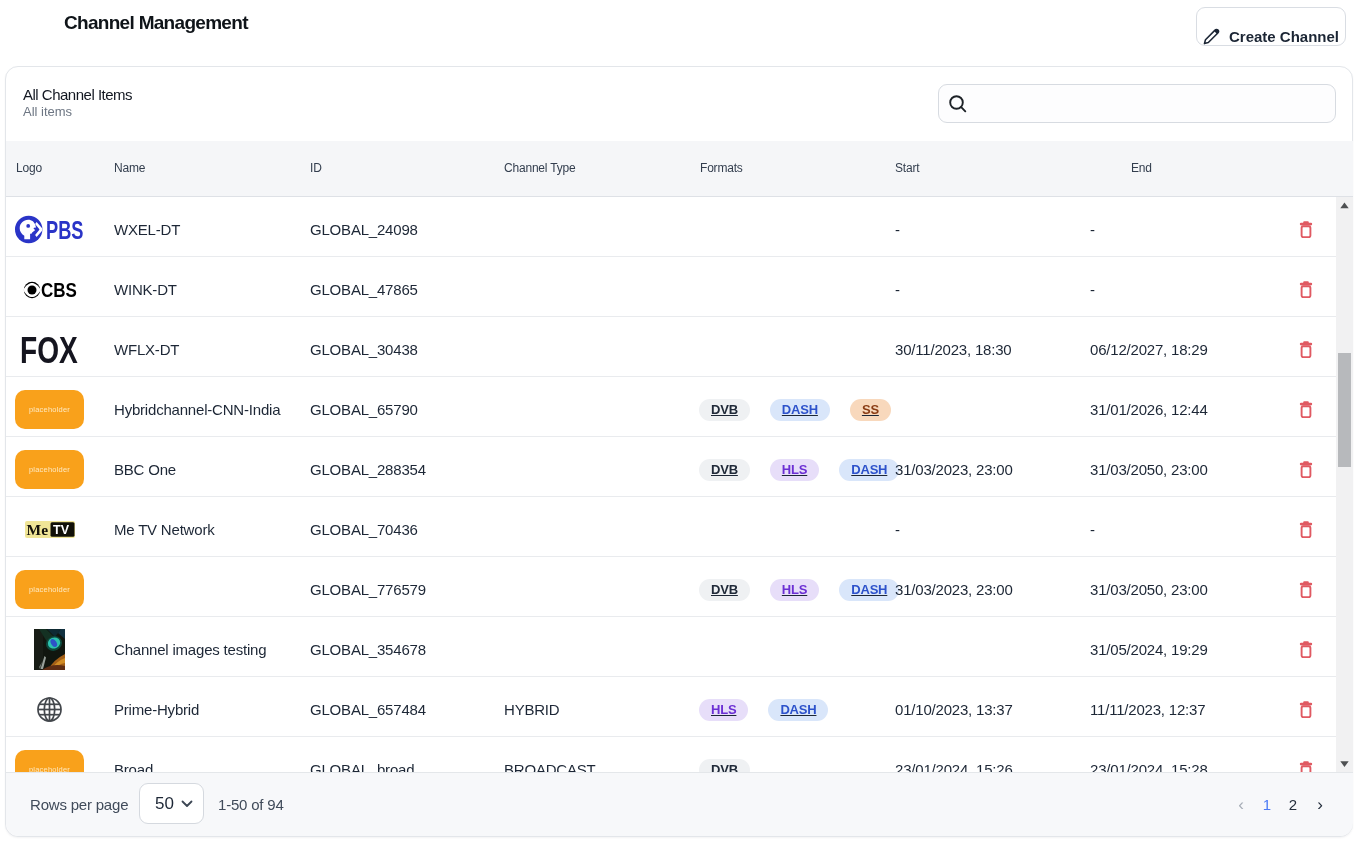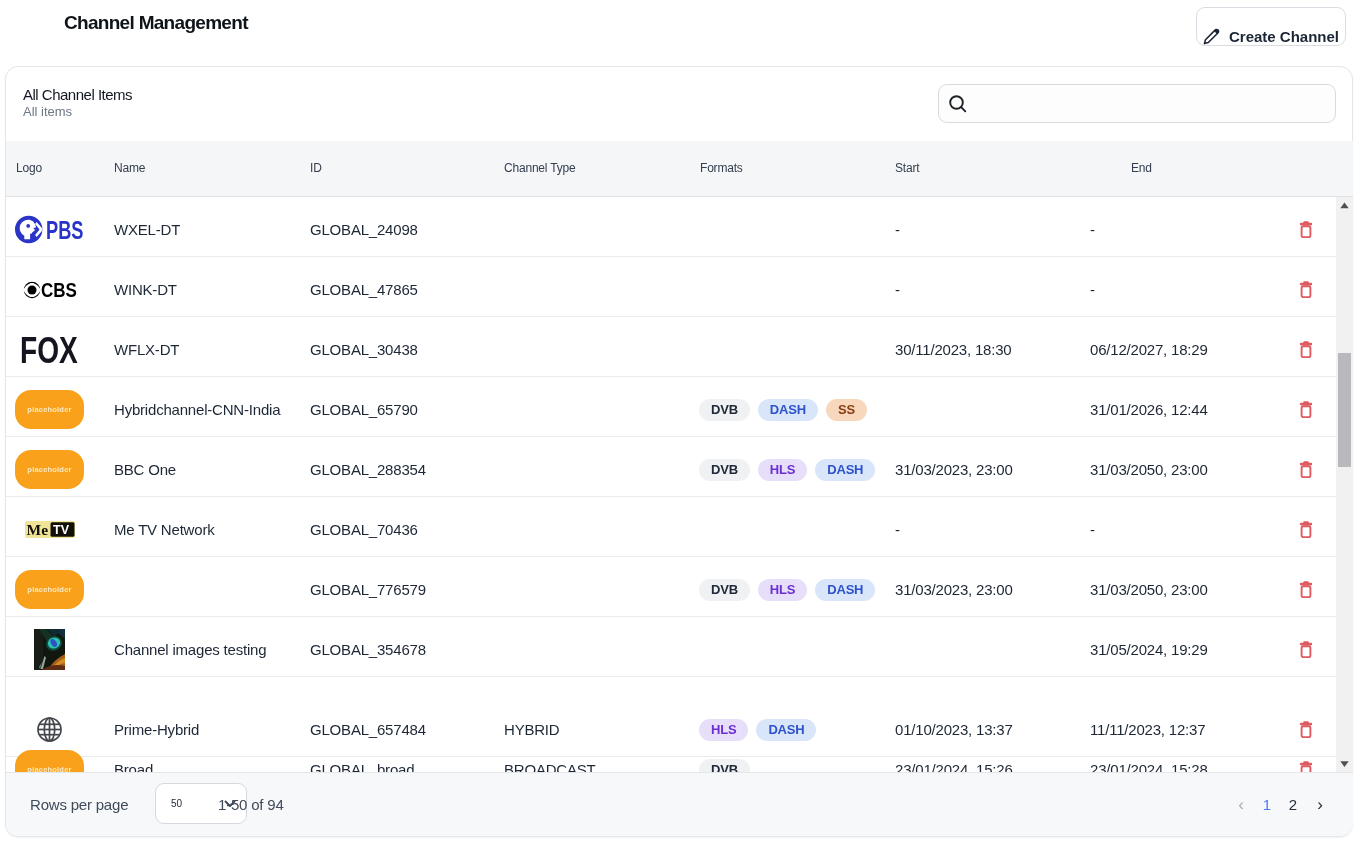--- a/index.html
+++ b/index.html
@@ -9,35 +9,35 @@
 .card { position:absolute; left:5px; top:66px; width:1348px; height:771px; background:#fff; border:1px solid #e3e6ea; border-radius:13px; box-shadow:0 1px 2px rgba(16,24,40,.05); overflow:hidden; }
 .card-title { position:absolute; left:23px; top:86px; font-size:15px; font-weight:normal; color:#121721; letter-spacing:-0.5px; }
 .card-sub { position:absolute; left:23px; top:104px; font-size:13px; color:#6d7683; }
 .search { position:absolute; left:938px; top:84px; width:398px; height:39px; background:#fdfdfe; border:1px solid #d7dbe1; border-radius:9px; }
 .thead { position:absolute; left:6px; top:141px; width:1347px; height:56px; background:#f5f6f8; border-bottom:1px solid #dee1e6; }
 .th { position:absolute; top:0; height:55px; line-height:55px; font-size:12px; color:#333e4e; font-weight:normal; letter-spacing:-0.2px; }
 .tbody { position:absolute; left:6px; top:197px; width:1330px; height:575px; overflow:hidden; background:#fff; }
 .row { position:absolute; left:0; width:1330px; height:60px; border-bottom:1px solid #e9ebee; }
 .cell { position:absolute; top:0; height:60px; display:flex; align-items:center; padding-top:5px; font-size:15px; color:#1d2736; white-space:nowrap; letter-spacing:-0.2px; }
 .c-name { left:108px; } .c-id { left:304px; } .c-type { left:498px; }
-.c-formats { left:693px; gap:8px; }
+.c-formats { left:693px; gap:20px;text-decoration:underline; }
 .c-start { left:889px; } .c-end { left:1084px; }
 .logo { position:absolute; left:9px; top:0; width:69px; height:60px; display:flex; align-items:center; justify-content:center; padding-top:5px; }
 .trash { position:absolute; left:1293px; top:24px; }
 .badge { display:inline-block; height:22px; line-height:22px; padding:0 12px; border-radius:11px; font-size:13px; font-weight:bold; }
 .b-dvb { background:#eff1f3; color:#202a39; }
 .b-dash { background:#d9e6fa; color:#2d52cb; }
 .b-ss { background:#f8d8bc; color:#8a3c14; }
 .b-hls { background:#e7def9; color:#6c30d4; }
-.placeholder { width:69px; height:39px; background:#f9a11b; border-radius:16px; color:rgba(255,244,220,0.85); font-size:7.5px; font-weight:bold; display:flex; align-items:center; justify-content:center; letter-spacing:0.2px; }
+.placeholder { width:69px; height:39px; background:#f9a11b; border-radius:10px; color:rgba(255,244,220,0.85); font-size:7.5px; font-weight:normal; display:flex; align-items:center; justify-content:center; letter-spacing:0.2px; }
 .scrollbar { position:absolute; left:1336px; top:197px; width:17px; height:575px; background:#f1f1f2; }
 .sb-thumb { position:absolute; left:2px; top:156px; width:13px; height:114px; background:#b7b9bc; }
 .footer { position:absolute; left:6px; top:772px; width:1347px; height:64px; background:#f7f8fa; border-top:1px solid #e4e7ea; border-radius:0 0 13px 13px; }
 .fp-text { position:absolute; top:0; height:64px; line-height:64px; font-size:15px; color:#404b5a; letter-spacing:-0.2px; }
-.select { position:absolute; left:149px; top:10px; width:92px; height:41px; border:1px solid #d5d9df; border-radius:9px; background:#fff; font-size:10px; color:#1d2736; line-height:39px; padding-left:15px; }
+.select { position:absolute; left:133px; top:10px; width:65px; height:41px; border:1px solid #d5d9df; border-radius:9px; background:#fff; font-size:17px; color:#1d2736; line-height:39px; padding-left:15px; }
 .pag { position:absolute; top:0; height:64px; line-height:64px; font-size:15px; transform:translateX(-50%); }
 </style>
 </head>
 <body>
 <div class="title">Channel Management</div>
 <div class="create-btn">
 <svg width="17" height="17" viewBox="0 0 24 24">
       <path d="M16.9 3.1a2.85 2.83 0 1 1 4 4l-1.2 1.2-4-4Z" fill="#1b2534"></path>
       <path d="M17 3a2.85 2.83 0 1 1 4 4L7.5 20.5 2 22l1.5-5.5Z" fill="none" stroke="#1b2534" stroke-width="2.2" stroke-linecap="round" stroke-linejoin="round"></path>
     </svg>
@@ -223,21 +223,21 @@
     <div class="cell c-id">GLOBAL_354678</div>
     <div class="cell c-type"></div>
     <div class="cell c-formats"></div>
     <div class="cell c-end">31/05/2024, 19:29</div>
     <svg class="trash" width="14" height="17" viewBox="0 0 14 17">
         <rect x="4.2" y="0.3" width="5.6" height="2.4" rx="1" fill="#e05a62"></rect>
         <rect x="0.8" y="1.8" width="12.4" height="2.6" rx="1.3" fill="#e05a62"></rect>
         <rect x="2.6" y="5.3" width="8.8" height="10.9" rx="1.6" fill="none" stroke="#e05a62" stroke-width="1.9"></rect>
       </svg>
   </div>
-    <div class="row" style="top:500px;">
+    <div class="row" style="top:480px;">
     <div class="logo">
         <svg width="25" height="25" viewBox="0 0 25 25" fill="none" stroke="#43474c" stroke-width="1.7">
           <circle cx="12.5" cy="12.5" r="11.5"></circle>
           <ellipse cx="12.5" cy="12.5" rx="5.2" ry="11.5"></ellipse>
           <line x1="12.5" y1="1" x2="12.5" y2="24"></line>
           <line x1="2.3" y1="7.3" x2="22.7" y2="7.3"></line>
           <line x1="1" y1="12.5" x2="24" y2="12.5"></line>
           <line x1="2.3" y1="17.7" x2="22.7" y2="17.7"></line>
         </svg>
       </div>

